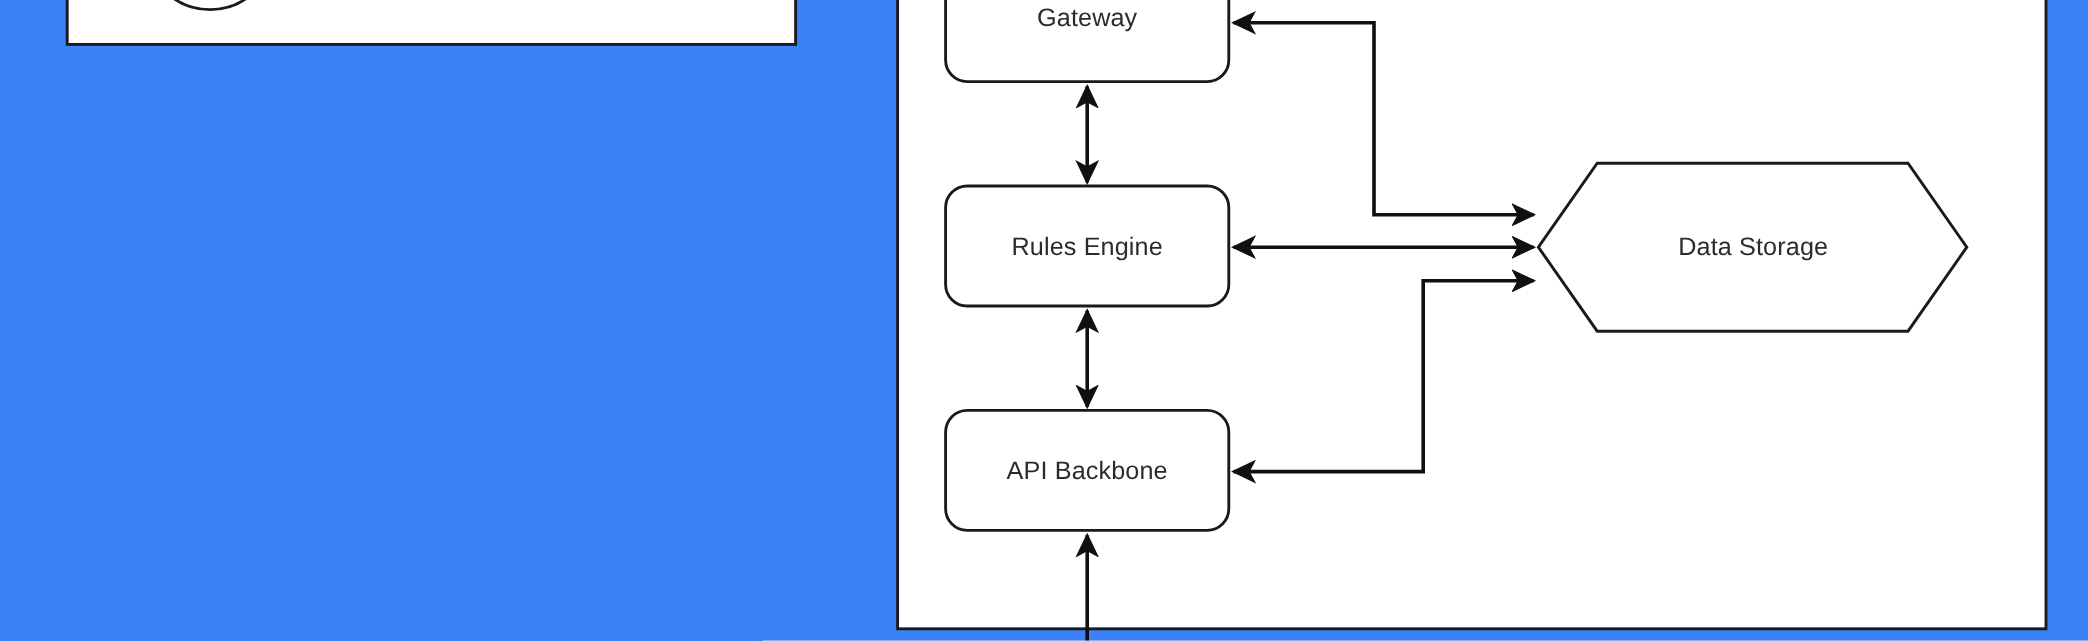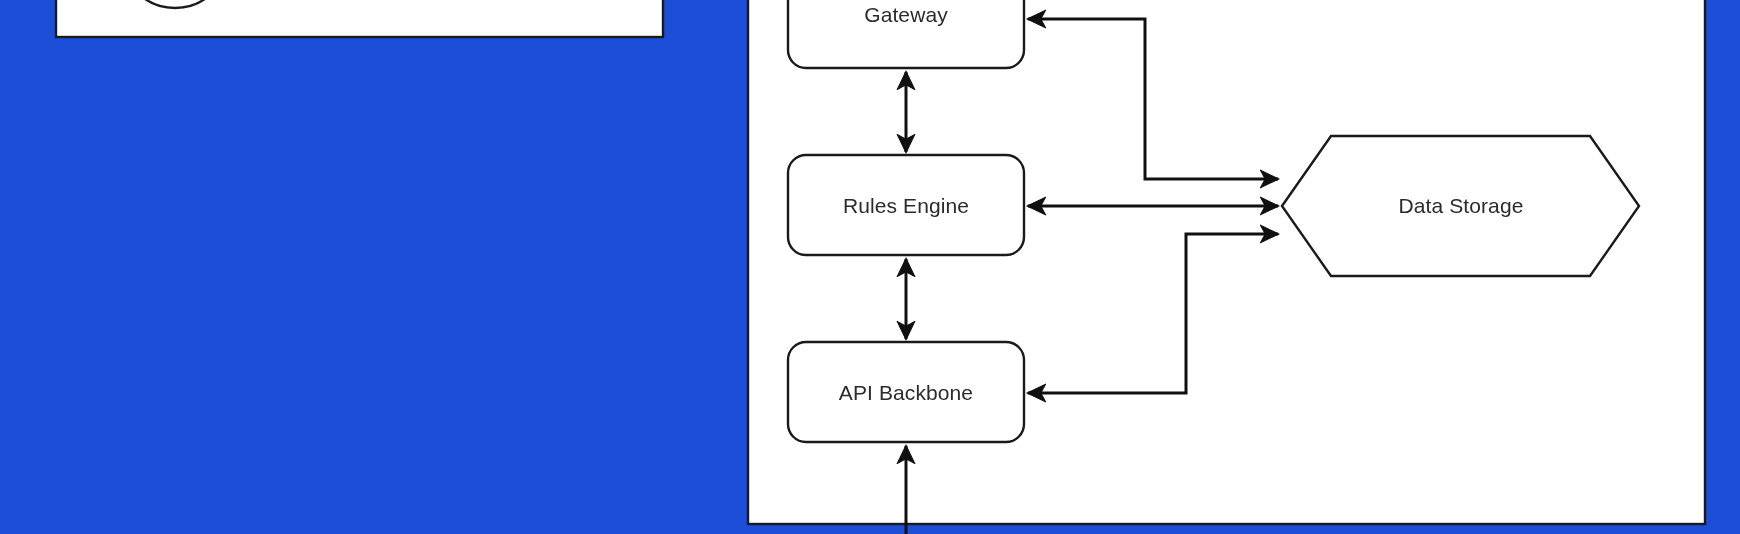--- a/index.html
+++ b/index.html
@@ -7,21 +7,21 @@
     padding: 0;
     background: #ffffff;
   }
   body {
     font-family: "Liberation Sans", sans-serif;
   }
   #canvas {
     position: relative;
     width: 1740px;
     height: 534px;
-    background: #1d4ed8;
+    background: #3b82f6;
     overflow: hidden;
     text-decoration: underline;
   }
   #diagram-svg {
     position: absolute;
     left: 0;
     top: 0;
     width: 1740px;
     height: 534px;
     display: block;

